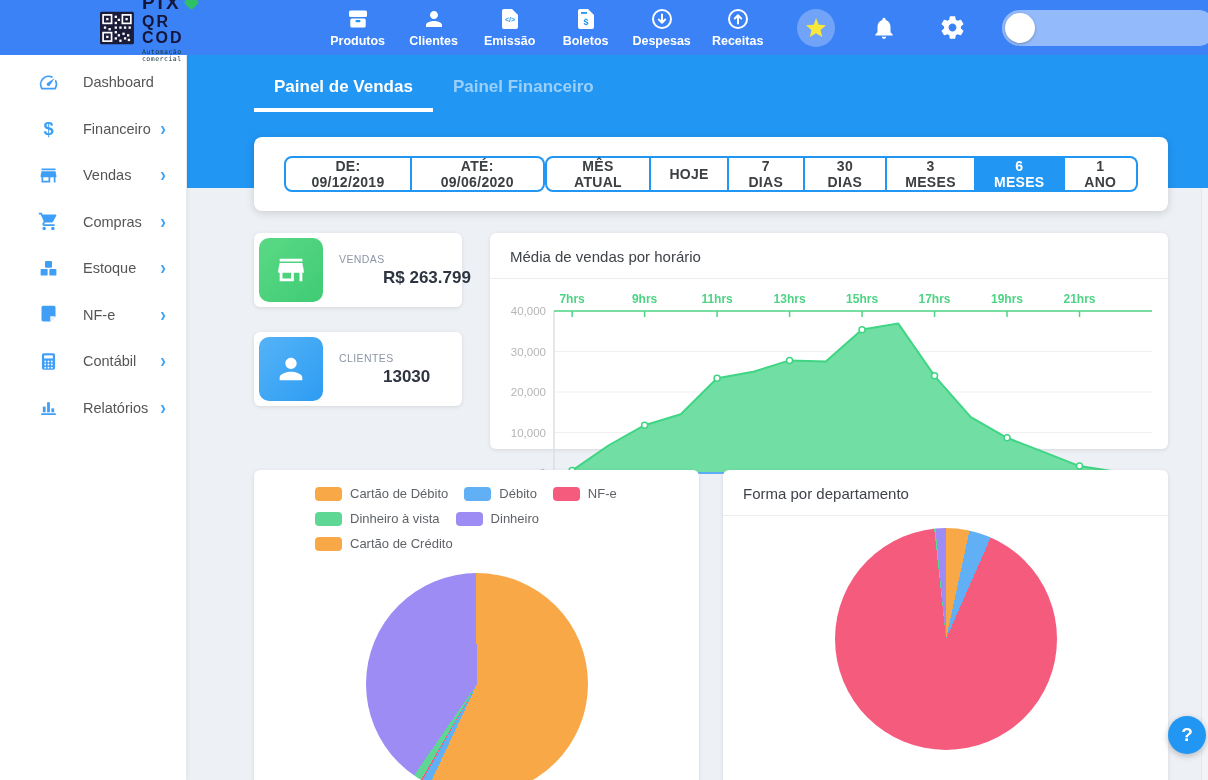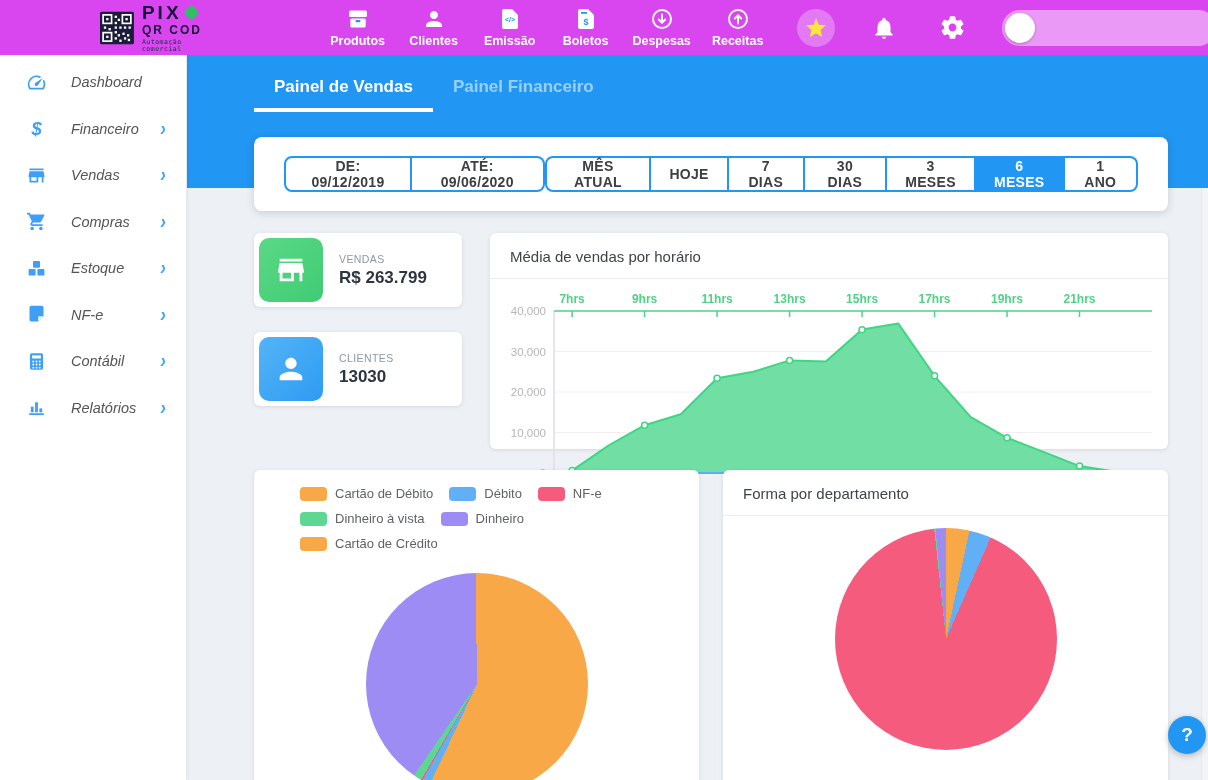--- a/index.html
+++ b/index.html
@@ -1,50 +1,50 @@
 <!DOCTYPE html>
 <html><head>
 <meta charset="utf-8">
 <style>
   html,body{margin:0;padding:0;width:1208px;height:780px;overflow:hidden;
     font-family:"Liberation Sans",sans-serif;background:#EDF0F5;}
   *{box-sizing:border-box;}
 
   
-  .topbar{height:55px;background:#d946ef;display:flex;align-items:center;
+  .topbar{height:55px;background:#3b82f6;display:flex;align-items:center;
     padding:0 16px 0 18px;position:relative;z-index:30;gap:27px;}
   .hamburger{width:30px;height:24px;display:flex;flex-direction:column;justify-content:space-between;
     background:none;border:none;cursor:pointer;padding:2px 0;}
   .hamburger span{display:block;height:3px;border-radius:2px;background:#fff;}
   .tb-divider{width:1px;height:34px;background:rgba(255,255,255,.65);margin:0 12px 0 16px;}
   .logo{display:flex;align-items:center;gap:8px;cursor:pointer;}
   .brand-text{line-height:1;}
   .brand-row1{display:flex;align-items:center;gap:4px;}
   .brand-name{font-size:19px;font-weight:bold;letter-spacing:3px;color:#15153A;}
   .brand-clover{width:11px;height:11px;background:#2FBF64;transform:rotate(45deg);border-radius:2px;}
-  .brand-sub{font-size:12px;font-weight:bold;letter-spacing:2px;color:#15153A;margin-top:2px;}
+  .brand-sub{font-size:16px;font-weight:bold;letter-spacing:2px;color:#15153A;margin-top:2px;}
   .brand-tag{font-family:"DejaVu Sans Mono",monospace;font-size:6.5px;color:#14343A;margin-top:3px;letter-spacing:.5px;}
   .topnav{display:flex;gap:12px;margin-left:92px;}
   .nav-item{display:flex;flex-direction:column;align-items:center;gap:3px;min-width:64px;
     color:#fff;cursor:pointer;background:none;border:none;padding:0;}
   .nav-item svg{width:24px;height:24px;}
   .nav-label{font-size:12.5px;font-weight:bold;color:#fff;}
   .tb-right{display:flex;align-items:center;margin-left:auto;gap:30px;padding-right:4px;}
   .star-btn{width:38px;height:38px;border-radius:50%;background:rgba(255,255,255,.28);
     display:flex;align-items:center;justify-content:center;border:none;cursor:pointer;}
   .icon-btn{background:none;border:none;cursor:pointer;display:flex;align-items:center;}
   .toggle-pill{width:214px;height:36px;border-radius:18px;background:rgba(255,255,255,.45);
     display:flex;align-items:center;padding:0 3px;border:none;cursor:pointer;}
   .toggle-knob{width:30px;height:30px;border-radius:50%;background:#fff;box-shadow:0 1px 3px rgba(0,0,0,.25);}
 
   
   .shell{display:flex;height:725px;}
   .sidebar{width:205px;background:#fff;border-right:1px solid #E6E9EE;
     box-shadow:1px 0 3px rgba(0,0,0,.05);padding-top:4px;z-index:20;}
-  .side-item{display:flex;align-items:center;height:46.5px;padding:0 20px 0 24px;cursor:pointer;font-style:italic;}
+  .side-item{display:flex;align-items:center;height:46.5px;padding:0 20px 0 36px;cursor:pointer;}
   .side-icon{width:24px;display:flex;justify-content:center;}
   .side-icon svg{width:21px;height:21px;}
   .side-label{margin-left:23px;font-size:14.5px;color:#555;}
   .side-chevron{margin-left:auto;color:#42A5F5;font-size:17px;font-weight:bold;transform:scaleY(1.15);}
 
   .main{flex:1;position:relative;background:#EDF0F5;padding-left:32px;}
   .blue-band{position:absolute;top:0;left:0;right:0;height:133px;background:#2196F3;}
   .main-inner{position:relative;padding:0 40px 0 35px;}
 
   
@@ -67,31 +67,31 @@
 
   
   .row1{display:flex;gap:28px;margin-top:22px;}
   .stats-col{width:208px;display:flex;flex-direction:column;gap:25px;}
   .stat-card{height:74px;background:#fff;border-radius:6px;box-shadow:0 1px 4px rgba(0,0,0,.10);
     display:flex;align-items:center;padding:5px;}
   .stat-tile{width:64px;height:64px;border-radius:10px;display:flex;align-items:center;justify-content:center;flex:none;}
   .stat-tile svg{width:34px;height:34px;}
   .stat-meta{margin-left:16px;min-width:0;}
   .stat-label{font-size:10.5px;color:#8C96A5;letter-spacing:.4px;white-space:nowrap;}
-  .stat-value{font-size:17px;font-weight:bold;color:#2E3440;margin-top:3px;white-space:nowrap;}
+  .stat-value{font-size:17px;font-weight:bold;color:#2E3440;margin-top:3px;white-space:nowrap;margin-left:44px;}
 
   .card{background:#fff;border-radius:6px;box-shadow:0 1px 4px rgba(0,0,0,.10);}
   .card-head{padding:15px 20px 13px;font-size:15px;color:#3F434A;border-bottom:1px solid #ECECEC;}
   .chart-card{flex:1;height:216px;}
   .chart-body{padding:8px 10px 0 12px;}
 
   
   .row2{display:flex;gap:24px;margin-top:21px;}
   .pie-card{flex:1;height:400px;}
-  .legend{display:flex;flex-wrap:wrap;padding:16px 20px 0 46px;max-width:600px;}
+  .legend{display:flex;flex-wrap:wrap;padding:16px 20px 0 46px;max-width:600px;margin-left:15px;}
   .legend-item{display:flex;align-items:center;margin:0 16px 10px 0;cursor:pointer;}
   .swatch{width:27px;height:14px;border-radius:4px;margin-right:8px;flex:none;}
   .legend-label{font-size:13px;color:#5F6368;}
   .pie{width:222px;height:222px;border-radius:50%;margin:12px auto 0;}
 
   
   .help-fab{position:fixed;right:2px;bottom:26px;width:38px;height:38px;border-radius:50%;
     background:#2196F3;color:#fff;font-size:19px;font-weight:bold;border:none;cursor:pointer;
     box-shadow:0 2px 6px rgba(0,0,0,.25);z-index:50;}
   .scroll-track{position:fixed;top:188px;right:0;bottom:0;width:7px;background:#F2F4F8;

